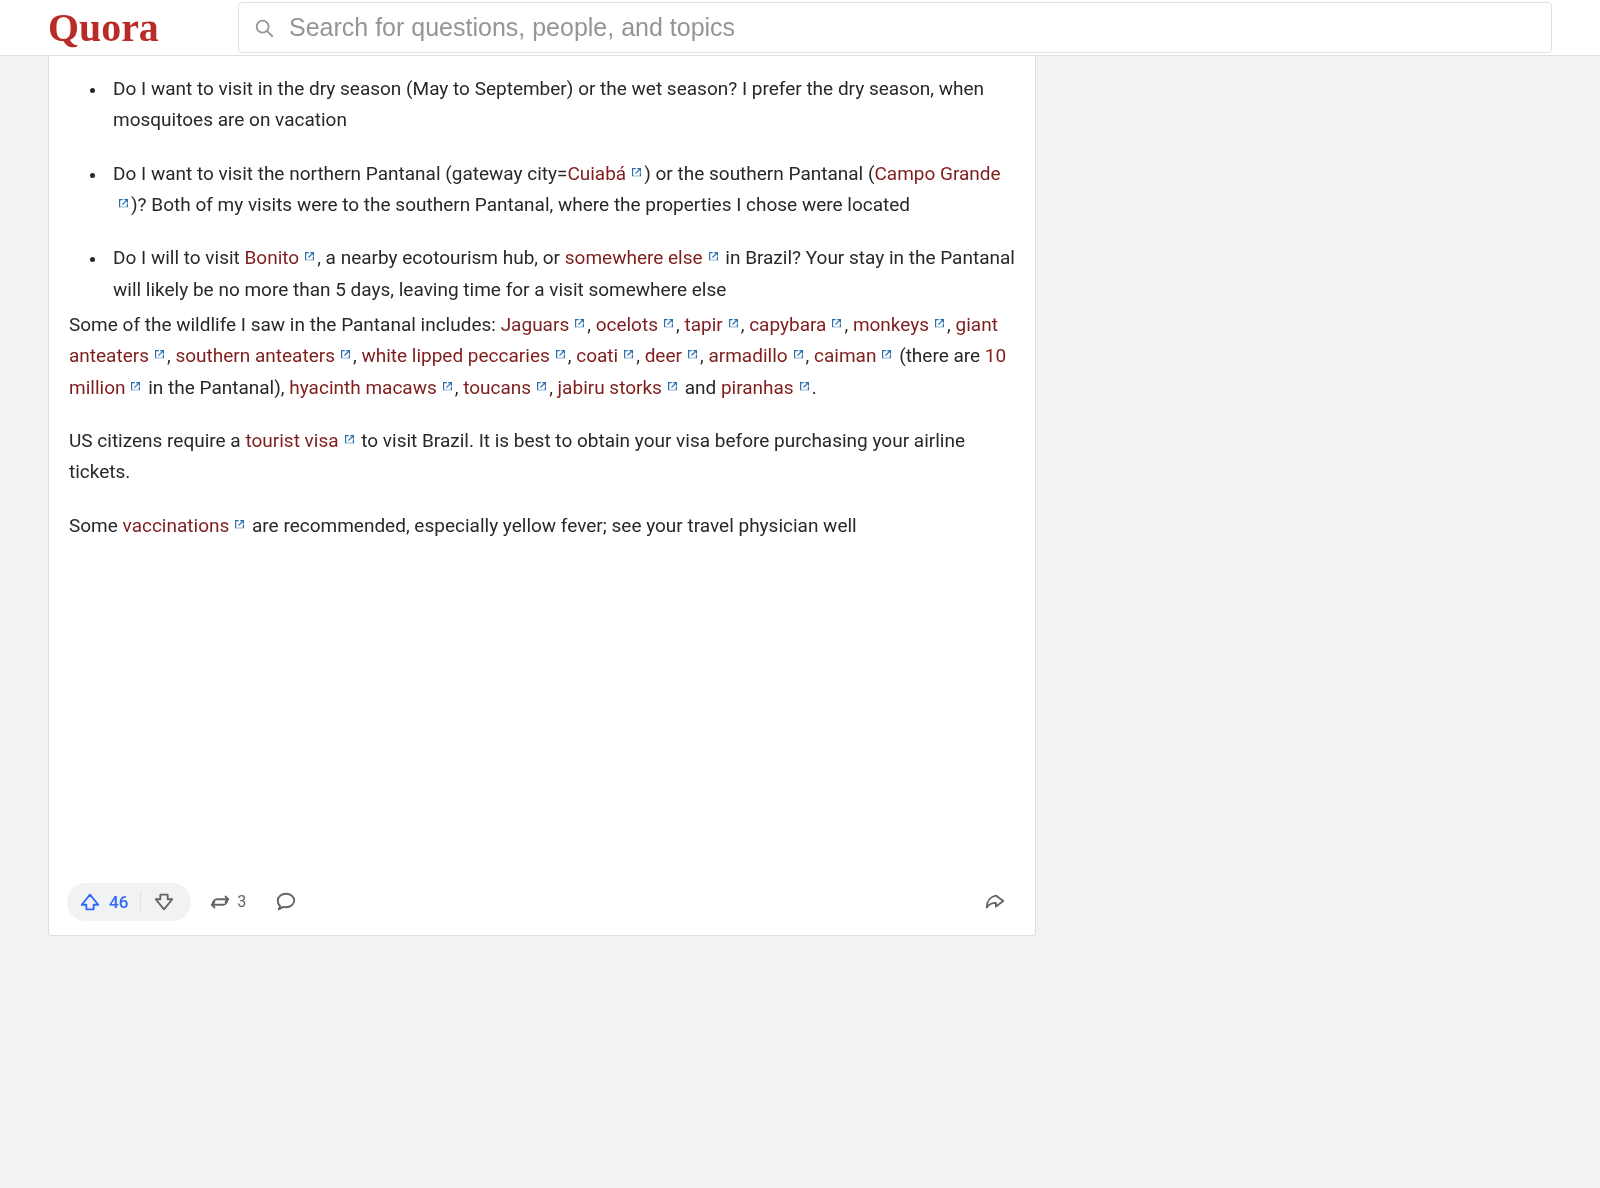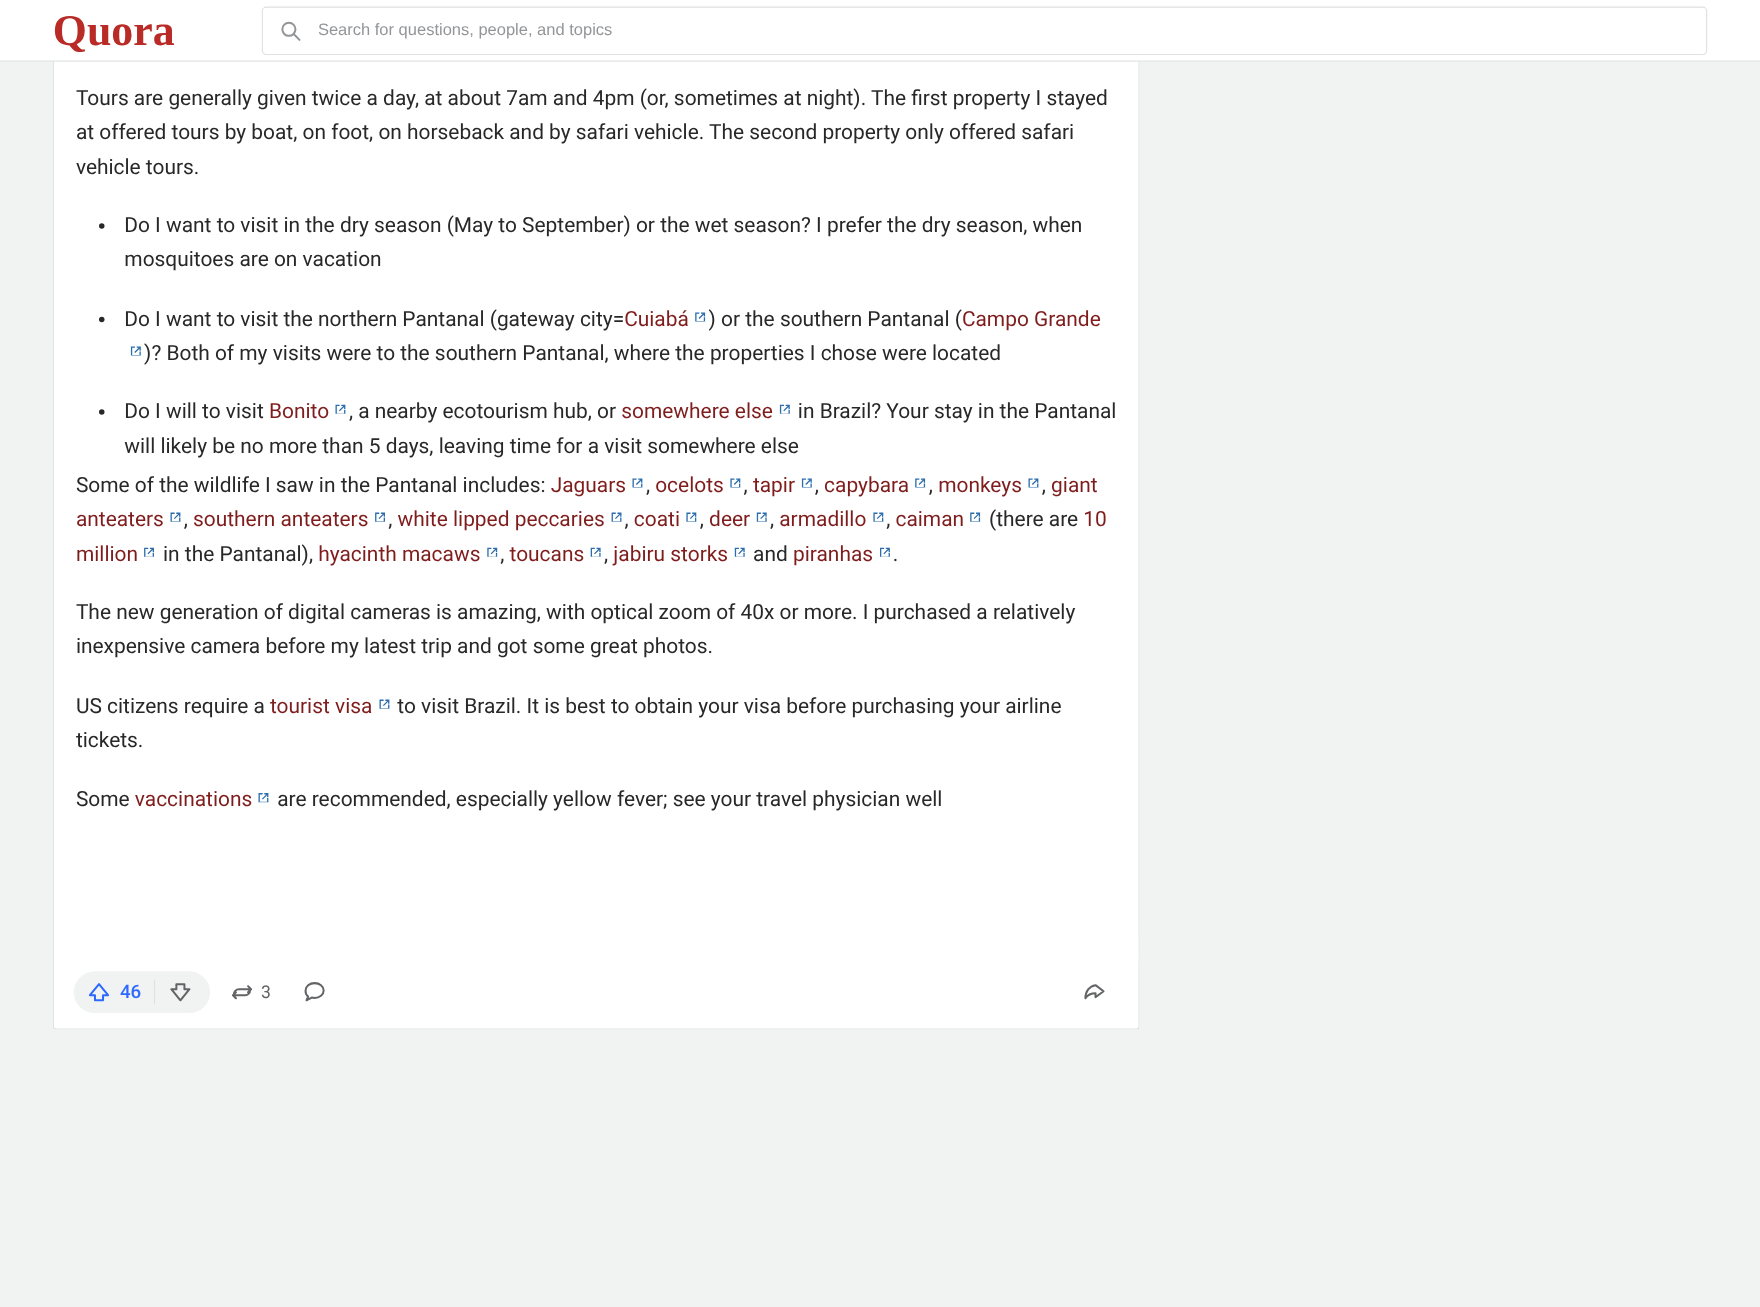--- a/index.html
+++ b/index.html
@@ -38,21 +38,21 @@
     align-items: center;
     border: 1px solid #dee0e1;
     border-radius: 4px;
     padding: 10px 14px;
     color: #939598;
     background:#fff;
   }
   .search-icon { width: 22px; height:22px; margin-right: 14px; flex-shrink:0; }
   .search input {
     border: none; outline: none;
-    font-size: 15px;
+    font-size: 25px;
     width: 100%;
     color:#282829;
     background:transparent;
   }
   .search input::placeholder { color:#939598; }
 
   
   .page {
     width: 988px;
     margin-left: 48px;
@@ -157,21 +157,20 @@
         </svg>
       <input type="text" placeholder="Search for questions, people, and topics" style="">
     </div>
   </div>
 </div>
 
 <div class="page">
   <div class="card">
     <div class="content">
 
-      <p>Tours are generally given twice a day, at about 7am and 4pm (or, sometimes at night). The first property I stayed at offered tours by boat, on foot, on horseback and by safari vehicle. The second property only offered safari vehicle tours.</p>
 
       <ul>
         <li>Do I want to visit in the dry season (May to September) or the wet season? I prefer the dry season, when mosquitoes are on vacation</li>
 
         <li>
           <span>Do I want to visit the northern Pantanal (gateway city=</span><a class="q-link"><span>Cuiabá</span><svg class="ext-icon" viewBox="0 0 20 20">
                 <use href="#ext"></use>
               </svg></a><span>) or the southern Pantanal (</span><a class="q-link"><span>Campo Grande</span><svg class="ext-icon" viewBox="0 0 20 20">
                 <use href="#ext"></use>
               </svg></a><span>)? Both of my visits were to the southern Pantanal, where the properties I chose were located</span>
@@ -232,21 +231,20 @@
         <a class="q-link"><span>toucans</span><svg class="ext-icon" viewBox="0 0 20 20">
               <use href="#ext"></use>
             </svg></a>,
         <a class="q-link"><span>jabiru storks</span><svg class="ext-icon" viewBox="0 0 20 20">
               <use href="#ext"></use>
             </svg></a><span> and </span><a class="q-link"><span>piranhas</span><svg class="ext-icon" viewBox="0 0 20 20">
               <use href="#ext"></use>
             </svg></a>.
       </p>
 
-      <p>The new generation of digital cameras is amazing, with optical zoom of 40x or more. I purchased a relatively inexpensive camera before my latest trip and got some great photos.</p>
 
       <p>
         <span>US citizens require a </span><a class="q-link"><span>tourist visa</span><svg class="ext-icon" viewBox="0 0 20 20">
               <use href="#ext"></use>
             </svg></a><span> to visit Brazil. It is best to obtain your visa before purchasing your airline tickets.</span>
       </p>
 
       <p>
         <span>Some </span><a class="q-link"><span>vaccinations</span><svg class="ext-icon" viewBox="0 0 20 20">
               <use href="#ext"></use>

